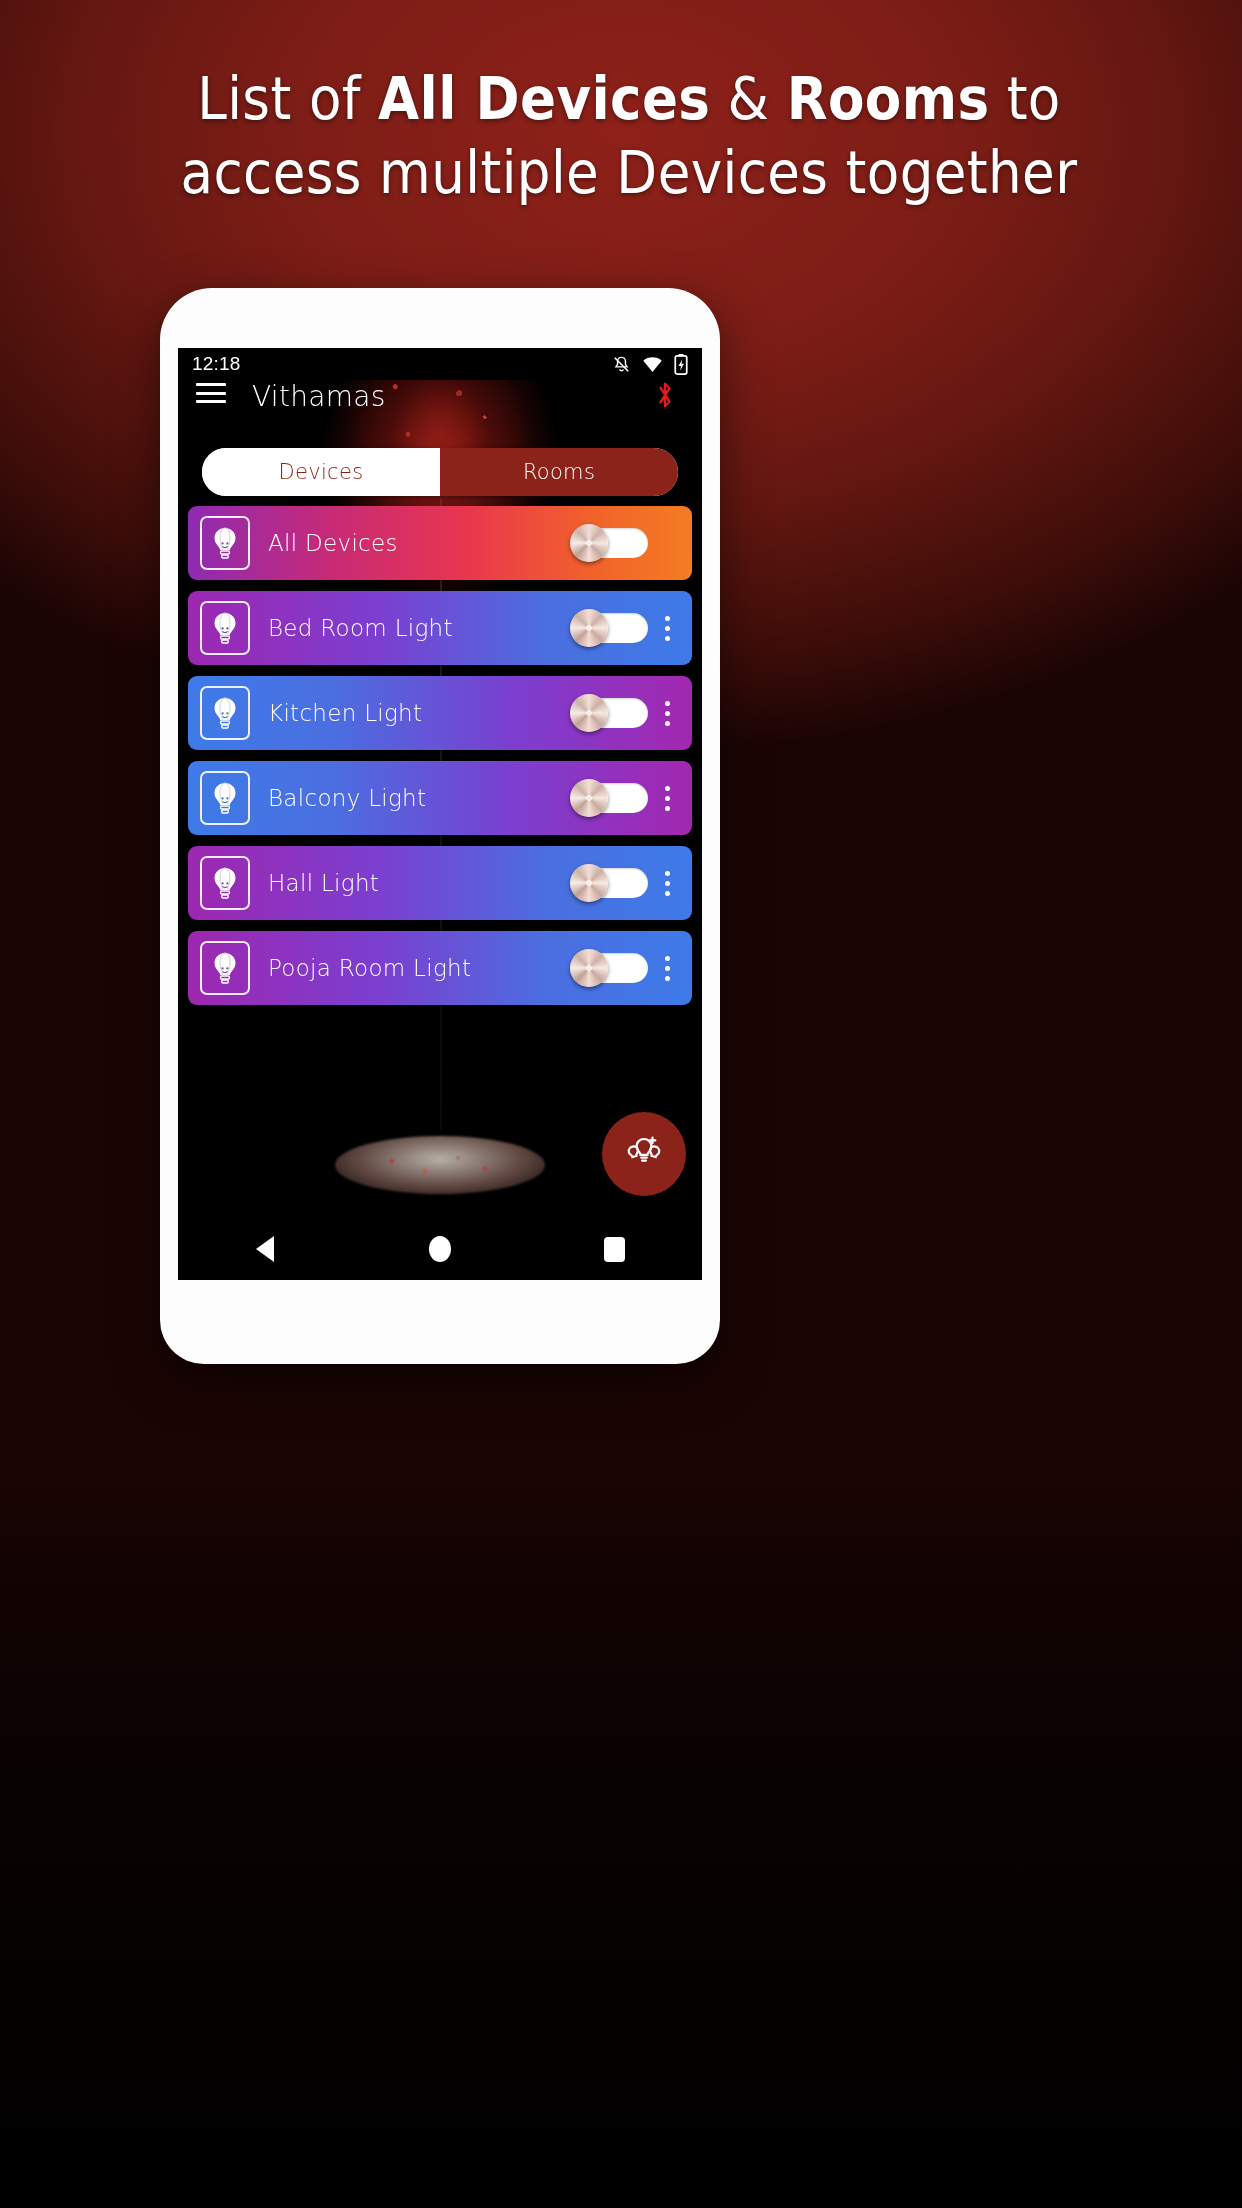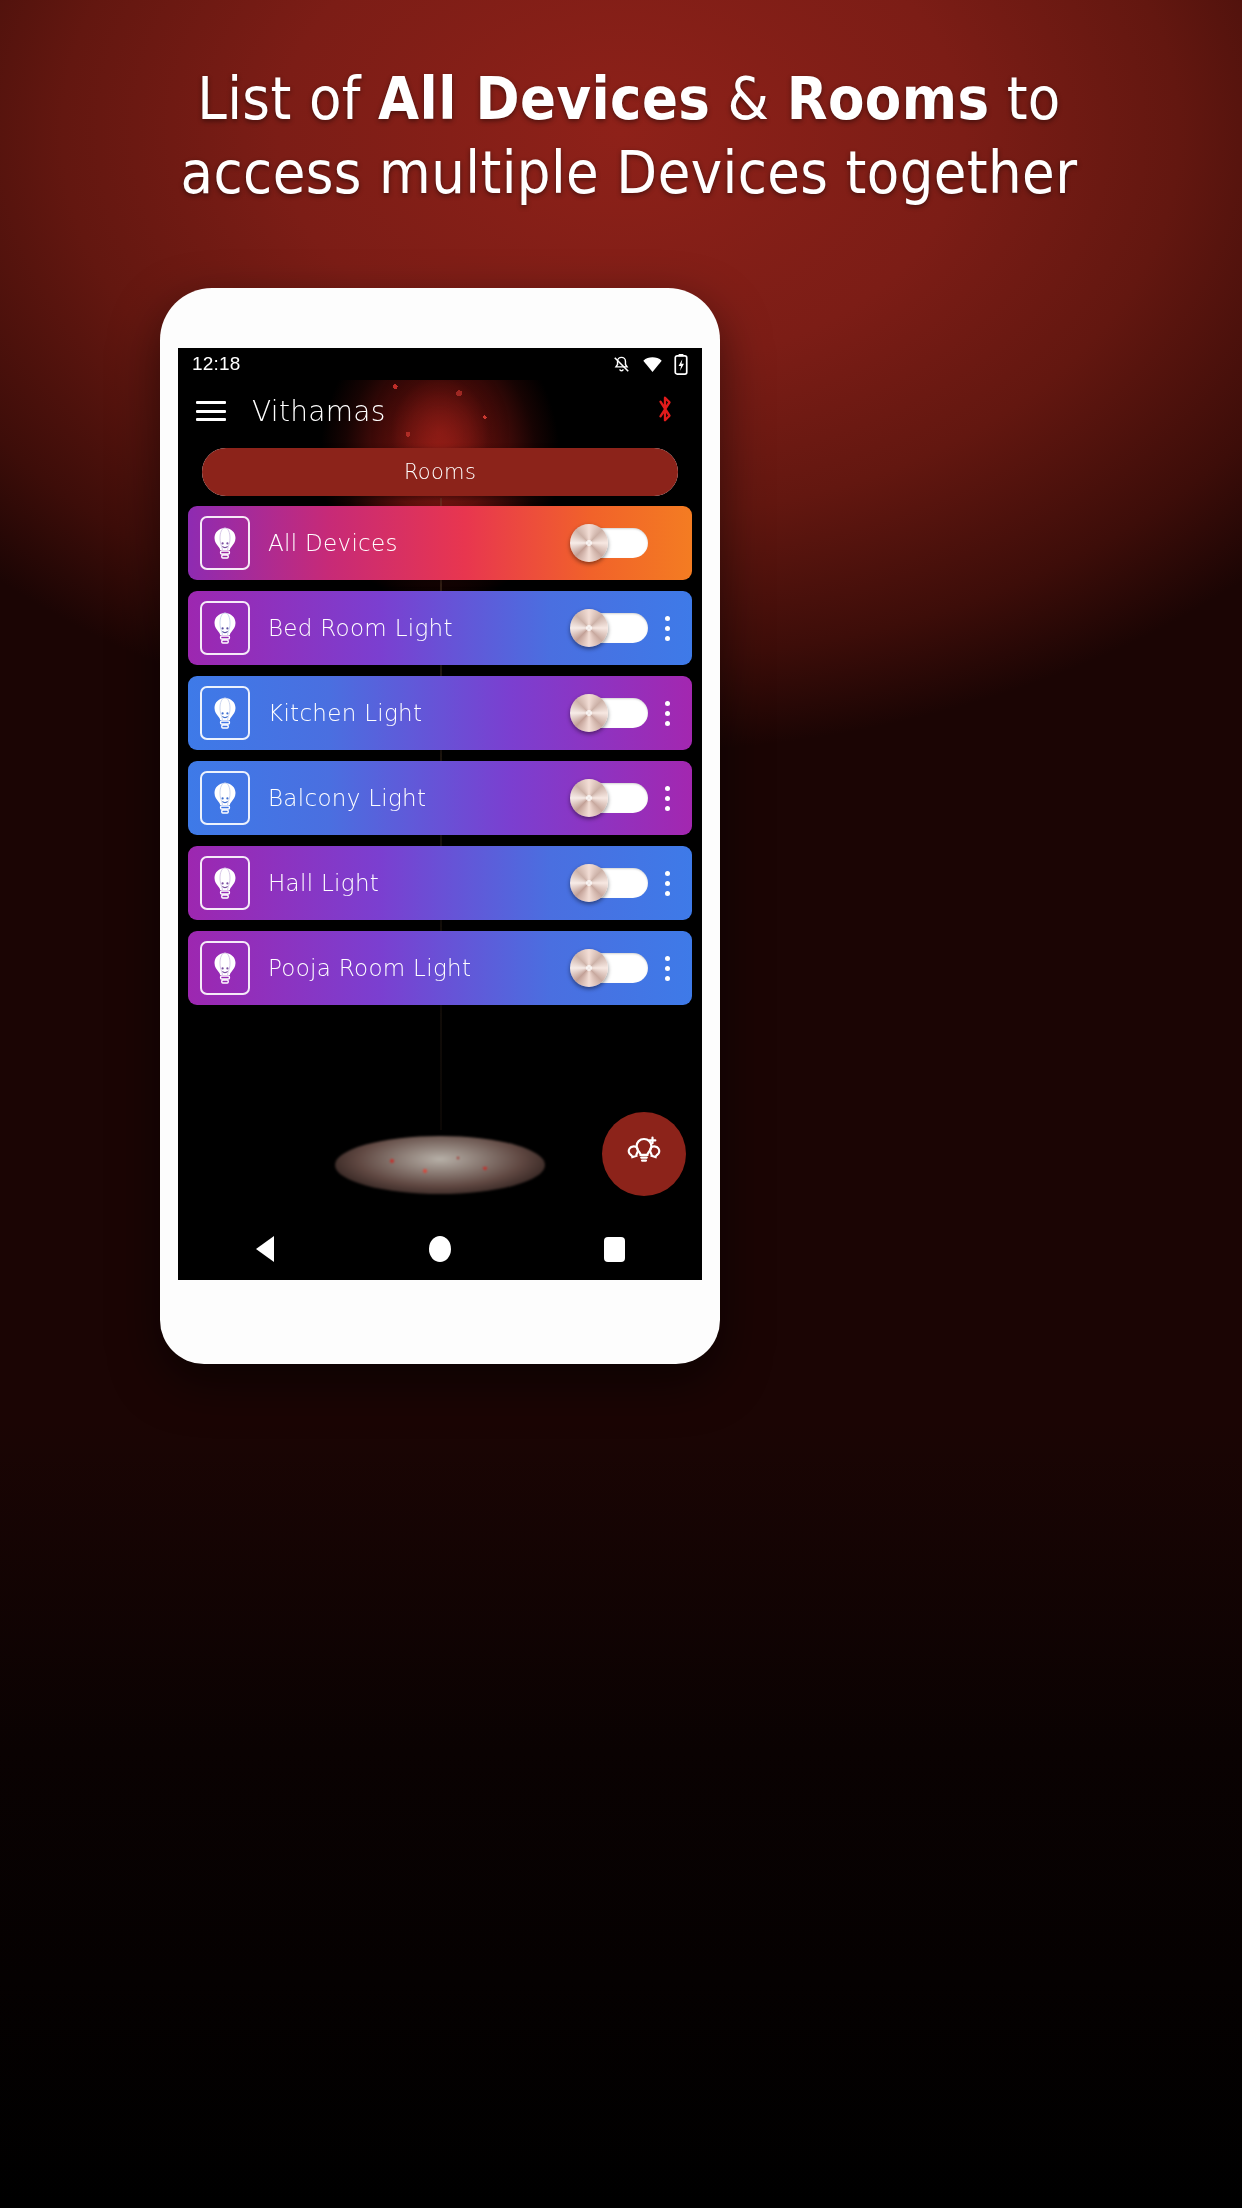--- a/index.html
+++ b/index.html
@@ -98,21 +98,21 @@
     background:#000; display:flex; align-items:center;
     padding:0 14px; z-index:6;
   }
   #statusbar .time{ color:#fff; font-size:19px; letter-spacing:.2px; }
   #statusbar .sp{ flex:1; }
   #statusbar .ic{ margin-left:11px; display:flex; align-items:center; }
 
   
   #appbar{
     position:absolute; left:0; right:12px; top:32px; height:62px;
-    display:flex; align-items:center; padding:0 16px; z-index:6;
+    display:flex; padding:0 16px; z-index:6;
   }
   #appbar .burger{ width:34px; height:26px; display:flex; flex-direction:column;
     justify-content:space-between; padding:3px 2px; cursor:pointer; }
   #appbar .burger i{ display:block; height:3px; background:#fff; border-radius:1px; }
   #appbar .title{
     color:#fff; font-size:28px; margin-left:24px; letter-spacing:.3px;
     font-family:"DejaVu Sans","Liberation Sans",sans-serif; font-weight:300;
   }
   #appbar .sp{ flex:1; }
 
@@ -249,20 +249,21 @@
       <span class="title">Vithamas</span>
       <span class="sp"></span>
       <span>
         <svg width="18" height="30" viewBox="0 0 16 26">
           <path d="M4 6.5 12 19 8 23V3l4 4L4 19.5" fill="none" stroke="#e01b1b" stroke-width="2.1" stroke-linejoin="round" stroke-linecap="round"></path>
         </svg>
       </span>
     </div>
 
     <div id="tabs">
+      <div class="tab inactive">Devices</div>
       <div class="tab active">Rooms</div>
     </div>
 
     <div id="list">
 
       <div class="row g-all">
         <span class="bulbbox">
           <svg width="32" height="36" viewBox="0 0 32 36">
             <path d="M16 3c-6 0-10.5 4.4-10.5 10 0 4 2.2 6.4 3.8 8.4 1.1 1.4 1.8 2.4 1.8 3.6h9.8c0-1.2.7-2.2 1.8-3.6 1.6-2 3.8-4.4 3.8-8.4C26.5 7.4 22 3 16 3z" fill="#fff"></path>
             <path d="M16 3c-3.2 0-5 4.4-5 10 0 4 .9 6.4 1.6 8.4.5 1.4.8 2.4.8 3.6" fill="none" stroke="#d8c7e8" stroke-width="1"></path>

